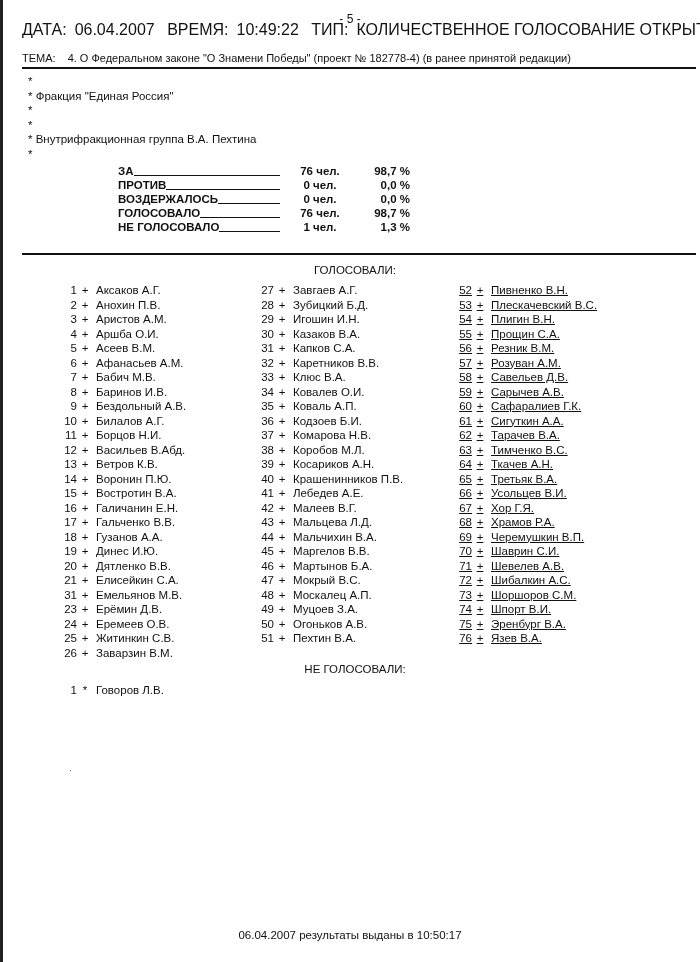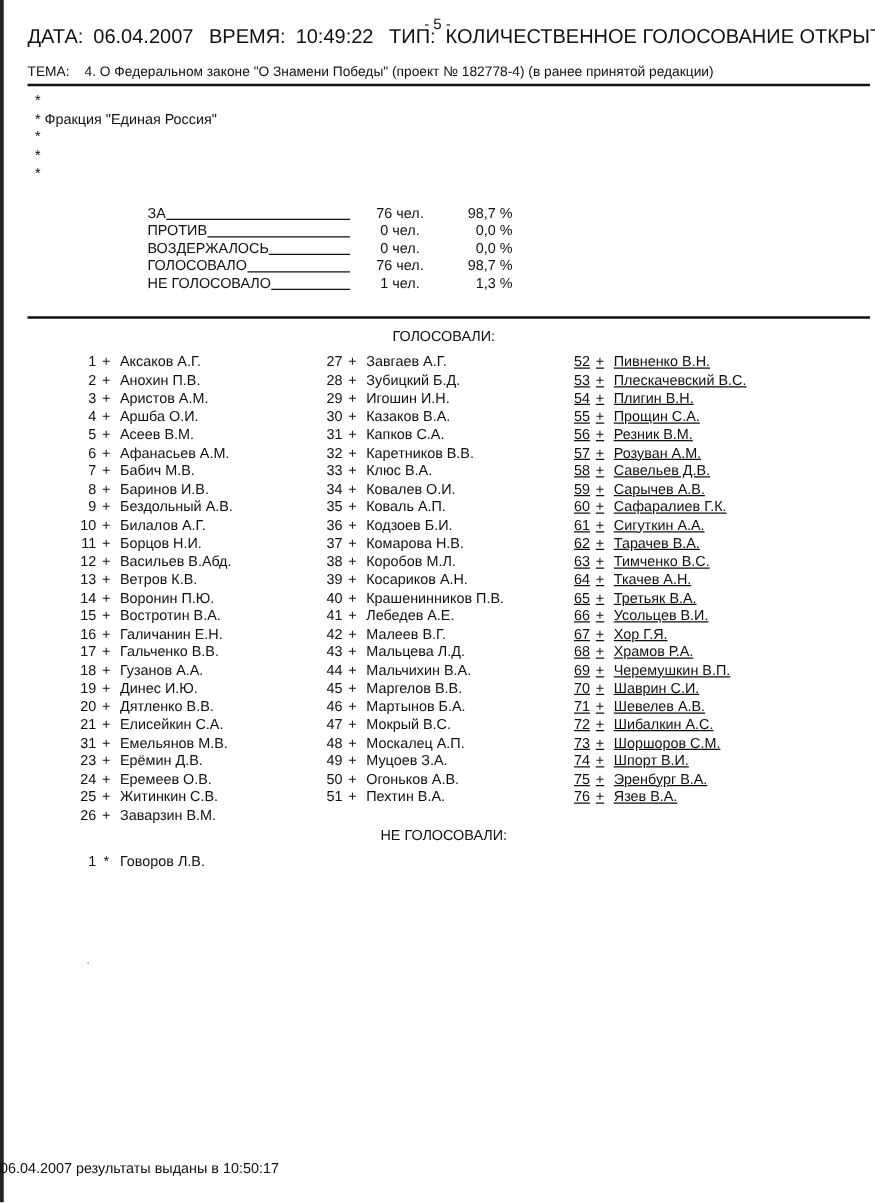--- a/index.html
+++ b/index.html
@@ -10,33 +10,33 @@
   .scan-edge { position: absolute; left: 0; top: 0; width: 3px; height: 962px; background: #222; }
   .page-num { position: absolute; top: 12px; left: 0; width: 700px; text-align: center; font-size: 12px; }
   .hdr1 { position: absolute; top: 21px; left: 22px; font-size: 16px; white-space: nowrap; }
   .hdr1 span { margin-right: 8px; }
   .hdr2 { position: absolute; top: 52px; left: 22px; font-size: 11px; white-space: nowrap; }
   .hdr2 .tema-label { margin-right: 12px; }
   .rule { position: absolute; left: 22px; width: 674px; height: 2px; background: #111; }
   .faction { position: absolute; left: 28px; top: 74px; font-size: 11.5px; line-height: 14.5px; }
   .faction div { white-space: nowrap; }
   .stats { position: absolute; left: 118px; top: 164px; font-size: 11.5px; line-height: 14px; }
-  .stat-row { display: flex; white-space: nowrap; }
+  .stat-row { display: flex; white-space: nowrap; font-weight: bold; }
   .stat-label { width: 162px; position: relative; }
   .stat-label .lbl { background: #fff; position: relative; z-index: 1; }
   .stat-label::after { content: ""; position: absolute; left: 0; right: 0; bottom: 2px; border-bottom: 1px solid #111; }
   .stat-count { width: 80px; text-align: center; }
   .stat-pct { width: 50px; text-align: right; }
   .section-title { position: absolute; left: 0; width: 710px; text-align: center; font-size: 11.5px; }
   .col { position: absolute; font-size: 11.5px; line-height: 14.5px; }
   .row { display: flex; white-space: nowrap; }
   .row .num { width: 22px; text-align: right; }
   .row .mark { width: 16px; text-align: center; }
   .row .name { padding-left: 3px; }
-  .footer { position: absolute; top: 929px; left: 0; width: 700px; font-size: 11.5px; }
+  .footer { position: absolute; top: 929px; left: 0; width: 700px; text-align: center; font-size: 11.5px; }
   .speck { position: absolute; left: 70px; top: 770px; width: 1px; height: 1px; background: #666; }
 </style>
 </head>
 <body>
 
 <div class="scan-edge"></div>
 
 <div class="page-num">- 5 -</div>
 
 <div class="hdr1">
@@ -49,20 +49,21 @@
   <span class="tema-label">ТЕМА:</span><span>4. О Федеральном законе "О Знамени Победы" (проект № 182778-4) (в ранее принятой редакции)</span>
 </div>
 
 <div class="rule" style="top:67px;"></div>
 
 <div class="faction" id="faction">
     <div>*</div>
     <div>* Фракция "Единая Россия"</div>
     <div>*</div>
     <div>*</div>
+    <div>* Внутрифракционная группа В.А. Пехтина</div>
     <div>*</div>
   </div>
 
 <div class="stats" id="stats">
     <div class="stat-row">
       <div class="stat-label"><span class="lbl">ЗА</span></div>
       <div class="stat-count">76 чел.</div>
       <div class="stat-pct">98,7 %</div>
     </div>
     <div class="stat-row">

